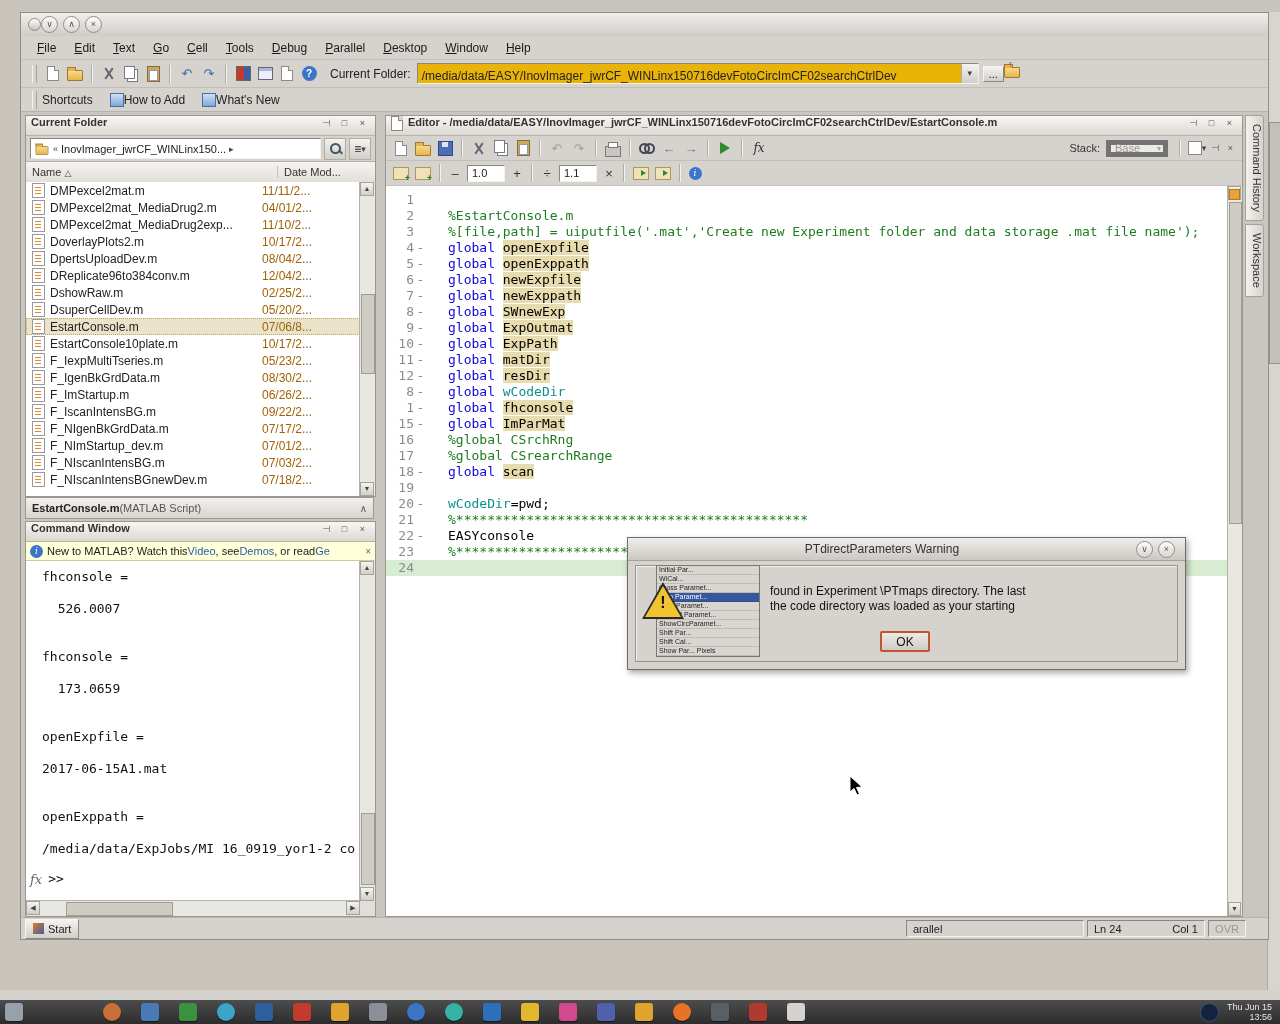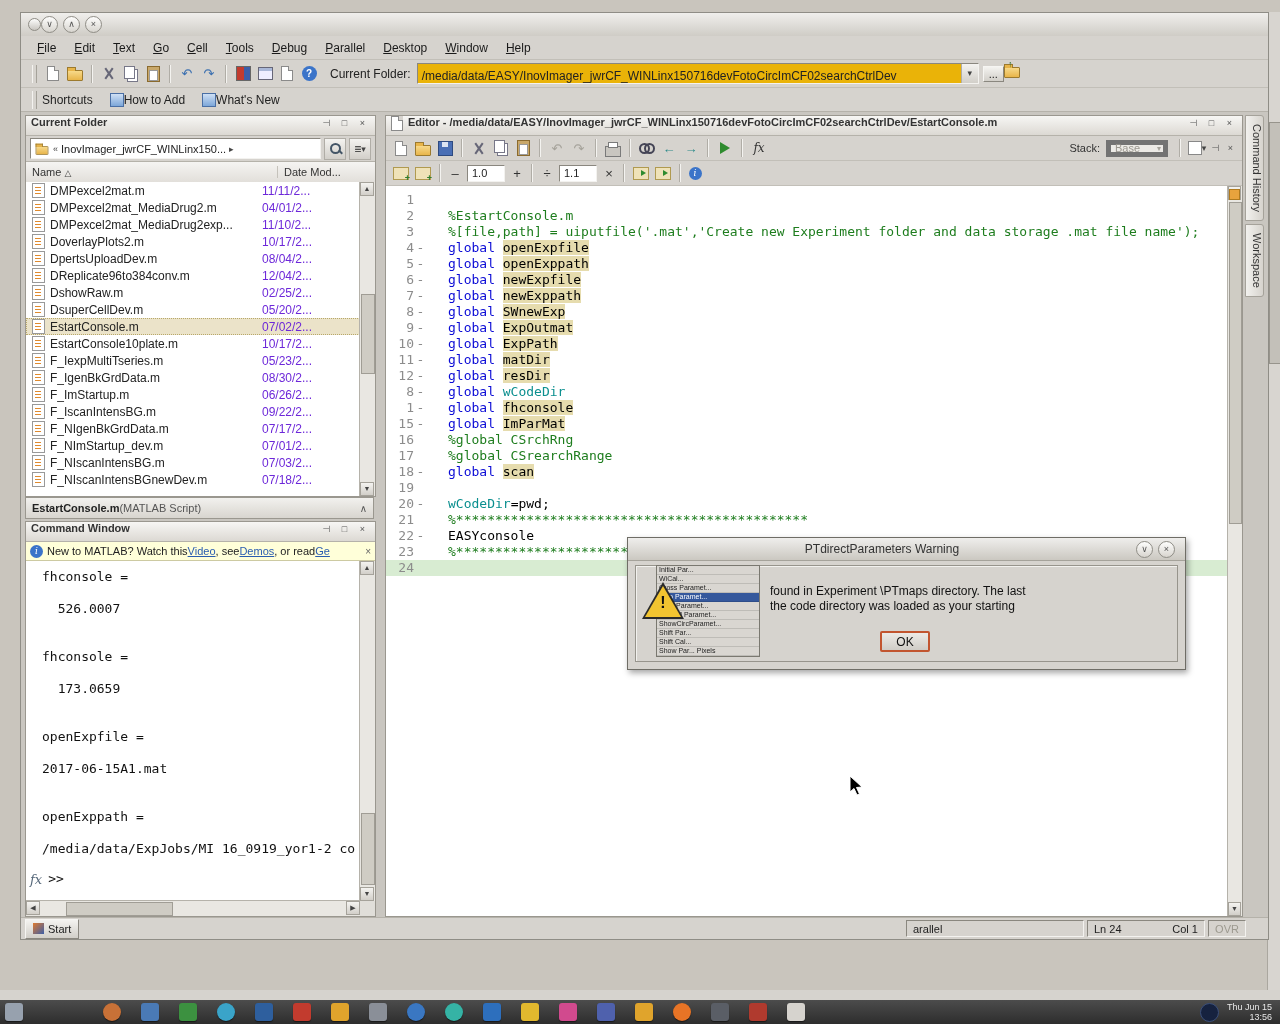--- a/index.html
+++ b/index.html
@@ -72,33 +72,33 @@
   .cf-tool{width:20px;height:20px;display:flex;align-items:center;justify-content:center;margin-left:3px;background:linear-gradient(#f4f3f0,#d2cfc9);border:1px solid #b0ada6}
   .cf-cols{position:absolute;left:0;top:46px;right:0;height:20px;background:linear-gradient(#f5f4f2,#e2dfda);border-bottom:1px solid #b5b2aa;display:flex;align-items:center;font-size:11px;color:#333}
   .cf-colname{width:252px;padding-left:6px;box-sizing:border-box;border-right:1px solid #c5c2bb}
   .cf-coldate{padding-left:6px}
   .cf-list{position:absolute;left:0;top:66px;right:15px;bottom:0;overflow:hidden;background:#fff}
   .frow{display:flex;align-items:center;height:17px;font-size:12px;white-space:nowrap}
   .frow.sel{background:#ebe3c9;outline:1px dotted #b8a86a;outline-offset:-1px}
   .ficon{width:11px;height:13px;background:#fff;border:1px solid #999;margin:0 5px 0 6px;position:relative;flex:0 0 auto}
   .ficon::after{content:"";position:absolute;left:2px;top:3px;width:6px;height:1px;background:#e08a2e;box-shadow:0 3px 0 #e08a2e,0 6px 0 #e08a2e}
   .fname{flex:0 0 212px;overflow:hidden}
-  .fdate{color:#6d28d9}
+  .fdate{color:#a16207}
   .vscroll{position:absolute;right:0;top:66px;bottom:0;width:15px;background:#e9e7e2;border-left:1px solid #b5b2aa}
   .sbtn{position:absolute;left:0;width:14px;height:14px;background:linear-gradient(#f4f3f0,#d2cfc9);border:1px solid #a5a29a;box-sizing:border-box;font-size:7px;text-align:center;line-height:12px;color:#444}
   .sthumb{position:absolute;left:1px;width:12px;background:#cfccc4;border:1px solid #a09d95}
   .cf-details{position:absolute;left:4px;top:385px;width:349px;height:22px;background:linear-gradient(#f2f1ee,#d8d5cf);border:1px solid #9a978f;display:flex;align-items:center;padding:0 6px;box-sizing:border-box;font-size:11px}
   .cfd-name{font-weight:bold}
   .cfd-type{color:#555}
   .cfd-chev{margin-left:auto;color:#555;font-size:10px}
 
   
   .cw-panel{left:4px;top:409px;width:349px;height:394px}
   .cw-banner{position:absolute;left:0;top:20px;right:0;height:19px;background:#ffffd9;border-bottom:1px solid #cdcaa2;display:flex;align-items:center;padding:0 4px;box-sizing:border-box;font-size:11px;white-space:nowrap;overflow:hidden}
-  .cw-banner a{color:#2a5db0;text-decoration:underline}
+  .cw-banner a{color:#2a5db0;}
   .i-info{width:13px;height:13px;border-radius:50%;background:#3b74c9;color:#fff;font-size:9px;font-style:italic;font-family:"DejaVu Serif",serif;text-align:center;line-height:13px;flex:0 0 auto;margin-right:4px}
   .cw-close{margin-left:auto;color:#666;font-size:10px;flex:0 0 auto}
   .cw-content{position:absolute;left:0;top:39px;right:15px;bottom:15px;background:#fff;overflow:hidden;padding:8px 0 0 16px}
   .cwline{height:16px;line-height:16px;font-family:"DejaVu Sans Mono",monospace;font-size:13px;white-space:pre;color:#111}
   .cw-promptrow{margin-top:14px;display:flex;align-items:center;gap:6px}
   .fxmark{font-family:"DejaVu Serif",serif;font-style:italic;font-size:13px;color:#56687a;margin-left:-12px}
   .cw-vscroll{position:absolute;right:0;top:39px;bottom:15px;width:15px;background:#e9e7e2;border-left:1px solid #b5b2aa}
   .cw-hscroll{position:absolute;left:0;right:15px;bottom:0;height:15px;background:#e9e7e2;border-top:1px solid #b5b2aa}
   .hbtn{position:absolute;top:0;width:14px;height:14px;background:linear-gradient(#f4f3f0,#d2cfc9);border:1px solid #a5a29a;box-sizing:border-box;font-size:7px;text-align:center;line-height:12px;color:#444}
   .hthumb{position:absolute;top:1px;height:12px;background:#cfccc4;border:1px solid #a09d95}
@@ -383,21 +383,21 @@
               <span class="fdate">02/25/2...</span>
             </div>
             <div class="frow">
               <span class="ficon"></span>
               <span class="fname">DsuperCellDev.m</span>
               <span class="fdate">05/20/2...</span>
             </div>
             <div class="frow sel">
               <span class="ficon"></span>
               <span class="fname">EstartConsole.m</span>
-              <span class="fdate">07/02/2...</span>
+              <span class="fdate">07/06/8...</span>
             </div>
             <div class="frow">
               <span class="ficon"></span>
               <span class="fname">EstartConsole10plate.m</span>
               <span class="fdate">10/17/2...</span>
             </div>
             <div class="frow">
               <span class="ficon"></span>
               <span class="fname">F_IexpMultiTseries.m</span>
               <span class="fdate">05/23/2...</span>

